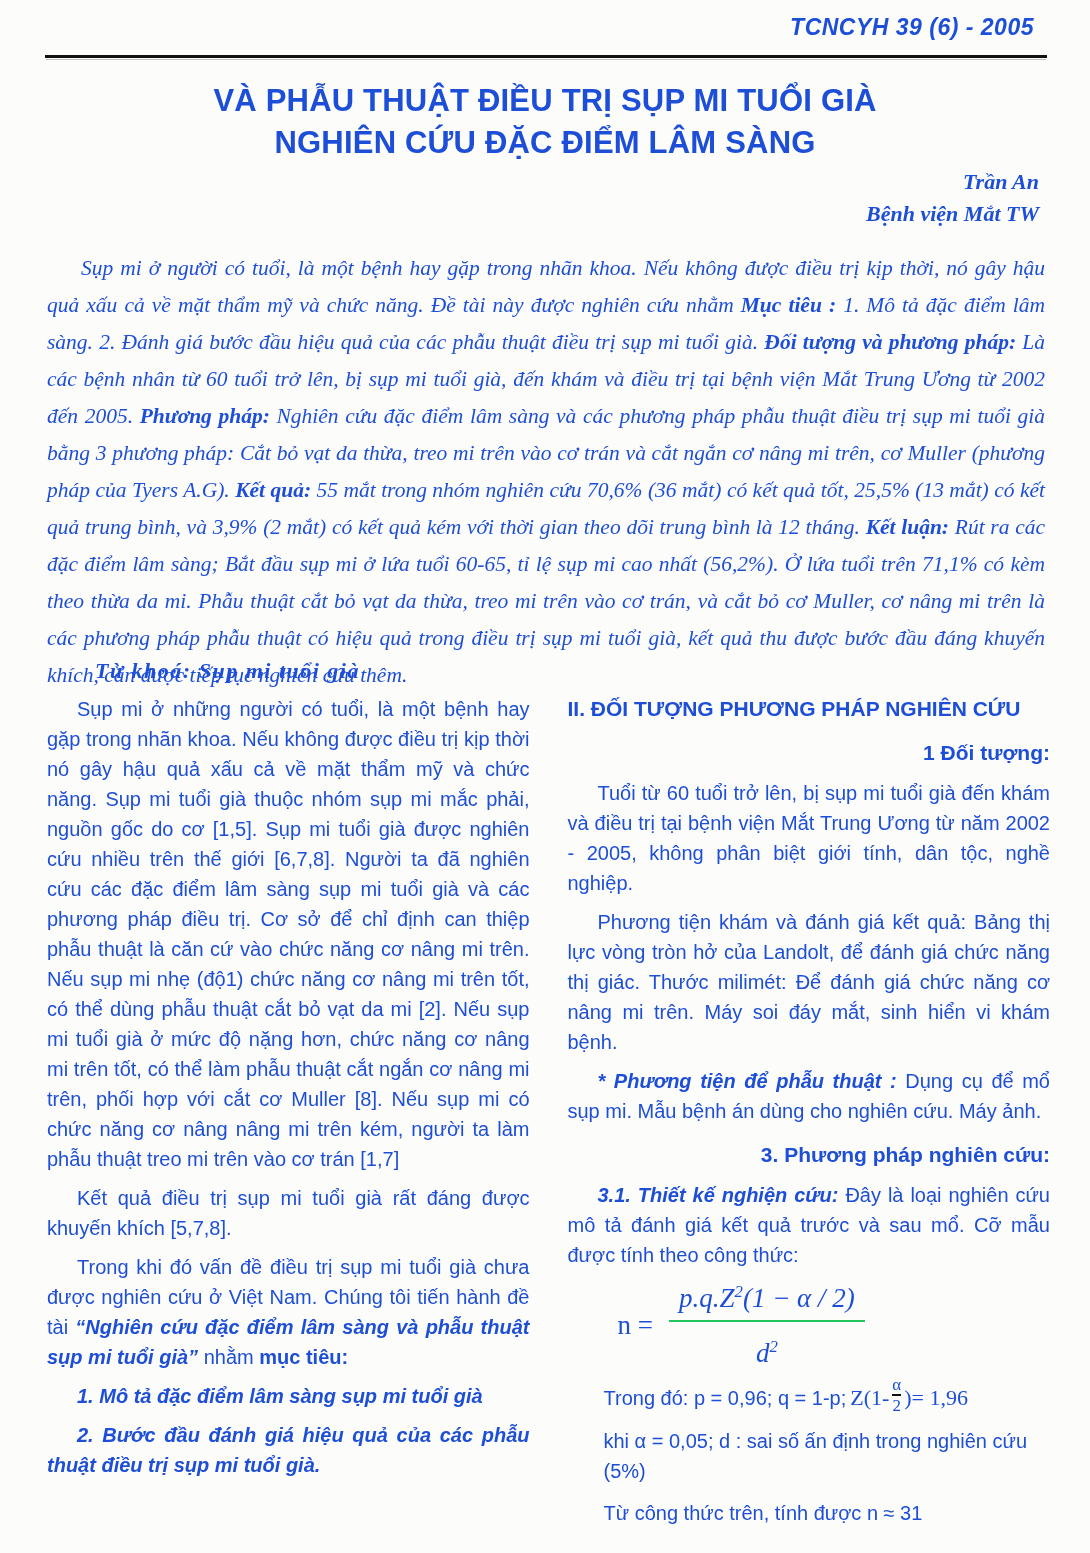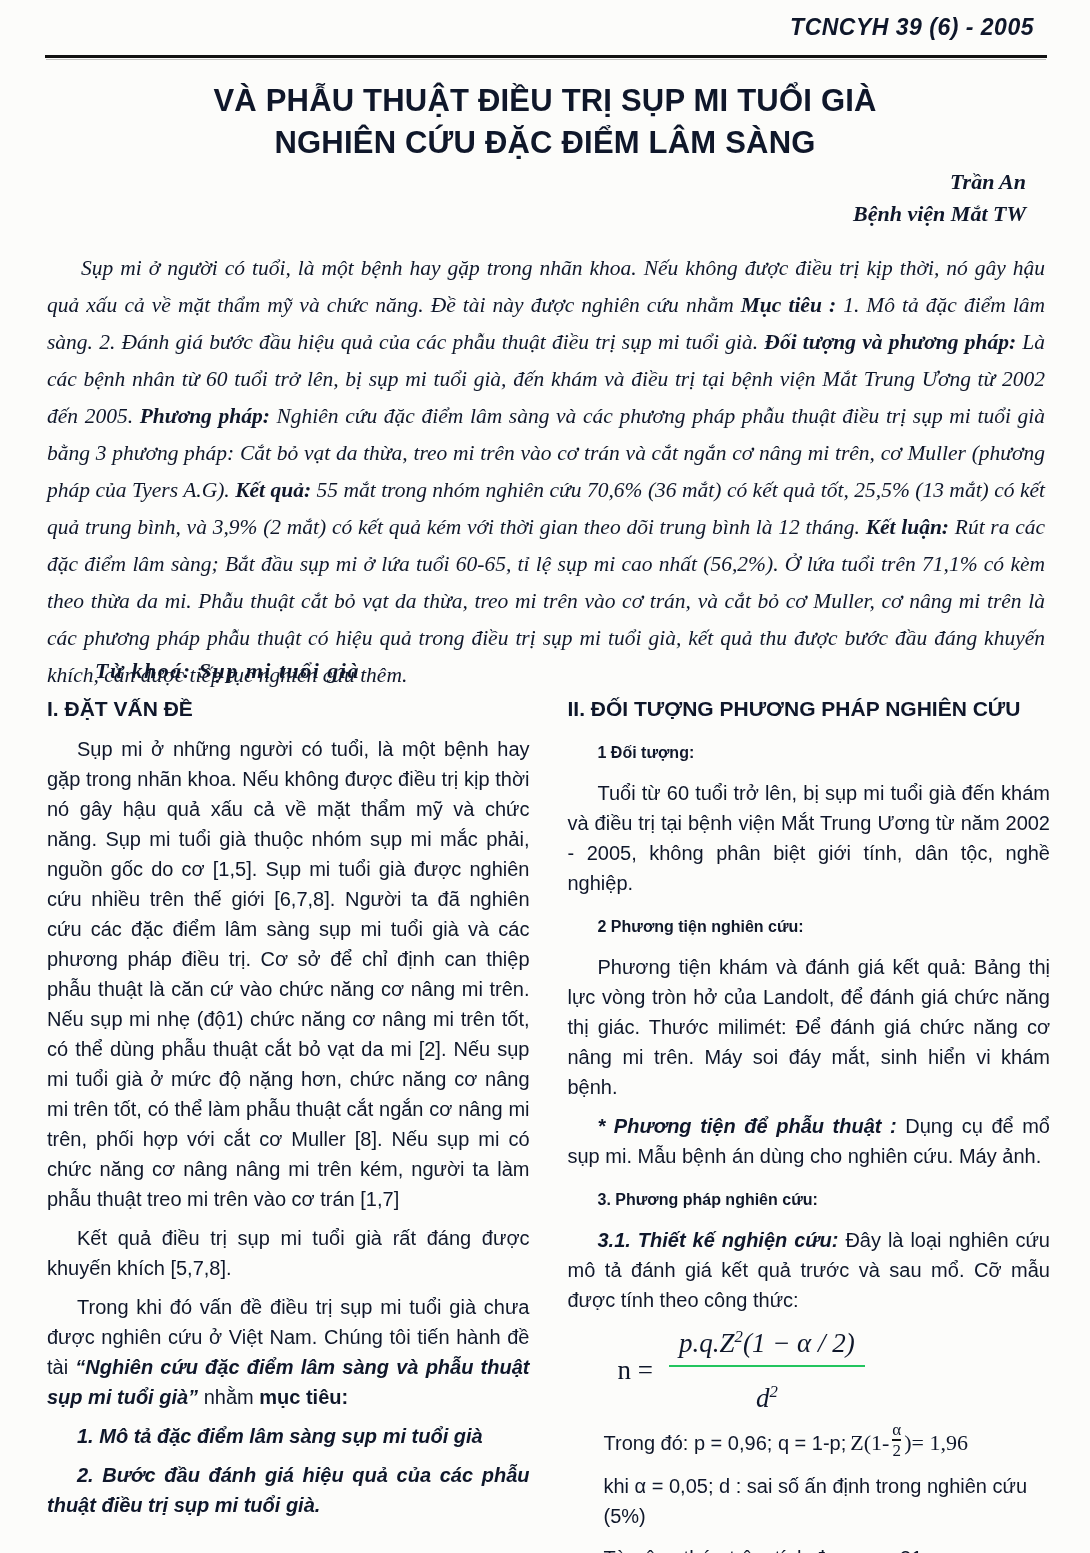--- a/index.html
+++ b/index.html
@@ -3,21 +3,21 @@
 <meta charset="utf-8">
 <style>
   * { box-sizing: border-box; }
   html, body { margin: 0; padding: 0; background: #e8e8e6; }
   .page {
     position: relative;
     width: 1090px;
     height: 1553px;
     margin: 0 auto;
     background: #fcfcfa;
-    color: #0f172a;
+    color: #1d4ed8;
     font-family: "Liberation Sans", sans-serif;
     overflow: hidden;
   }
   .journal-header {
     position: absolute;
     top: 14px;
     right: 56px;
     font-family: "Liberation Sans", sans-serif;
     font-style: italic;
     font-weight: 700;
@@ -40,21 +40,21 @@
     width: 100%;
     text-align: center;
     font-weight: 700;
     font-size: 31px;
     line-height: 42px;
     letter-spacing: 0.2px;
   }
   .authors {
     position: absolute;
     top: 166px;
-    right: 64px;
+    right: 51px;
     text-align: right;
     font-family: "Liberation Serif", serif;
     font-style: italic;
     font-weight: 700;
     font-size: 22px;
     line-height: 32px;
   }
   .abstract {
     position: absolute;
     top: 250px;
@@ -89,24 +89,25 @@
   }
   .col { width: 483px; }
   .col h3 {
     margin: 0 0 10px 0;
     font-size: 21px;
     font-weight: 700;
     line-height: 30px;
   }
   .col h4 {
     margin: 14px 0 10px 0;
-    font-size: 16px;
+    font-size: 21px;
     font-weight: 700;
     line-height: 30px;
     text-indent: 30px;
+    text-align: right;
   }
   .body-p {
     margin: 0 0 9px 0;
     font-size: 20px;
     line-height: 30px;
     text-align: justify;
     text-indent: 30px;
   }
   .objective {
     margin: 0 0 9px 0;
@@ -189,33 +190,31 @@
     <div>Bệnh viện Mắt TW</div>
   </div>
 
   <p class="abstract"><span>Sụp mi ở người có tuổi, là một bệnh hay gặp trong nhãn khoa. Nếu không được điều trị kịp thời, nó gây hậu quả xấu cả về mặt thẩm mỹ và chức năng. Đề tài này được nghiên cứu nhằm </span><b>Mục tiêu : </b><span>1. Mô tả đặc điểm lâm sàng. 2. Đánh giá bước đầu hiệu quả của các phẫu thuật điều trị sụp mi tuổi già. </span><b>Đối tượng và phương pháp:</b><span> Là các bệnh nhân từ 60 tuổi trở lên, bị sụp mi tuổi già, đến khám và điều trị tại bệnh viện Mắt Trung Ương từ 2002 đến 2005. </span><b>Phương pháp:</b><span> Nghiên cứu đặc điểm lâm sàng và các phương pháp phẫu thuật điều trị sụp mi tuổi già bằng 3 phương pháp: Cắt bỏ vạt da thừa, treo mi trên vào cơ trán và cắt ngắn cơ nâng mi trên, cơ Muller (phương pháp của Tyers A.G). </span><b>Kết quả:</b><span> 55 mắt trong nhóm nghiên cứu 70,6% (36 mắt) có kết quả tốt, 25,5% (13 mắt) có kết quả trung bình, và 3,9% (2 mắt) có kết quả kém với thời gian theo dõi trung bình là 12 tháng. </span><b>Kết luận:</b><span> Rút ra các đặc điểm lâm sàng; Bắt đầu sụp mi ở lứa tuổi 60-65, tỉ lệ sụp mi cao nhất (56,2%). Ở lứa tuổi trên 71,1% có kèm theo thừa da mi.  Phẫu thuật cắt bỏ vạt da thừa, treo mi trên vào cơ trán, và cắt bỏ cơ Muller, cơ nâng mi trên là các phương pháp phẫu thuật có hiệu quả trong điều trị sụp mi tuổi già, kết quả thu được bước đầu đáng khuyến khích, cần được tiếp tục nghiên cứu thêm.</span></p>
 
   <div class="keywords">Từ khoá: Sụp mi tuổi già</div>
 
   <div class="columns">
 
     <div class="col">
-      <h3>I. ĐẶT VẤN ĐỀ</h3>
       <p class="body-p">Sụp mi ở những người có tuổi, là một bệnh hay gặp trong nhãn khoa. Nếu không được điều trị kịp thời nó gây hậu quả xấu cả về mặt thẩm mỹ và chức năng. Sụp mi tuổi già thuộc nhóm sụp mi mắc phải, nguồn gốc do cơ [1,5]. Sụp mi tuổi già được nghiên cứu nhiều trên thế giới [6,7,8]. Người ta đã nghiên cứu các đặc điểm lâm sàng sụp mi tuổi già và các phương pháp điều trị. Cơ sở để chỉ định can thiệp phẫu thuật là căn cứ vào chức năng cơ nâng mi trên. Nếu sụp mi nhẹ (độ1) chức năng cơ nâng mi trên tốt, có thể dùng phẫu thuật cắt bỏ vạt da mi [2]. Nếu sụp mi tuổi già ở mức độ nặng hơn, chức năng cơ nâng mi trên tốt, có thể làm phẫu thuật cắt ngắn cơ nâng mi trên, phối hợp với cắt cơ Muller [8]. Nếu sụp mi có chức năng cơ nâng nâng mi trên kém, người ta làm phẫu thuật treo mi trên vào cơ trán [1,7]</p>
       <p class="body-p">Kết quả điều trị sụp mi tuổi già rất đáng được khuyến khích [5,7,8].</p>
       <p class="body-p"><span>Trong khi đó vấn đề điều trị sụp mi tuổi già chưa được nghiên cứu ở Việt Nam. Chúng tôi tiến hành đề tài </span><b class="bi">“Nghiên cứu đặc điểm lâm sàng và phẫu thuật sụp mi tuổi già”</b><span> nhằm </span><b>mục tiêu:</b></p>
       <p class="objective">1. Mô tả đặc điểm lâm sàng sụp mi tuổi già</p>
       <p class="objective">2. Bước đầu đánh giá hiệu quả của các phẫu thuật điều trị sụp mi tuổi già.</p>
     </div>
 
     <div class="col">
       <h3>II. ĐỐI TƯỢNG PHƯƠNG PHÁP NGHIÊN CỨU</h3>
       <h4>1 Đối tượng:</h4>
       <p class="body-p">Tuổi từ  60 tuổi trở lên, bị sụp mi tuổi già đến khám và điều trị tại bệnh viện Mắt Trung Ương từ năm 2002 - 2005, không phân biệt giới tính, dân tộc, nghề nghiệp.</p>
-      <h4>2 Phương tiện nghiên cứu:</h4>
       <p class="body-p">Phương tiện khám và đánh giá kết quả: Bảng thị lực vòng tròn hở của Landolt, để đánh giá chức năng thị giác. Thước milimét: Để đánh giá chức năng cơ nâng mi trên. Máy soi đáy mắt, sinh hiển vi khám bệnh.</p>
       <p class="body-p"><b class="bi">* Phương tiện để phẫu thuật : </b><span>Dụng cụ để mổ sụp mi. Mẫu bệnh án dùng cho nghiên cứu. Máy ảnh.</span></p>
       <h4>3. Phương pháp nghiên cứu:</h4>
       <p class="body-p"><b class="bi">3.1. Thiết kế nghiện cứu: </b><span>Đây là loại nghiên cứu mô tả đánh giá kết quả trước và sau mổ. Cỡ mẫu được tính theo công thức:</span></p>
 
       <div class="formula">
         <span class="lhs">n =</span>
         <span class="frac">
           <span class="num"><span>p.q.Z</span><sup>2</sup><span>(1 − α / 2)</span></span>
           <span class="den"><span>d</span><sup>2</sup></span>

